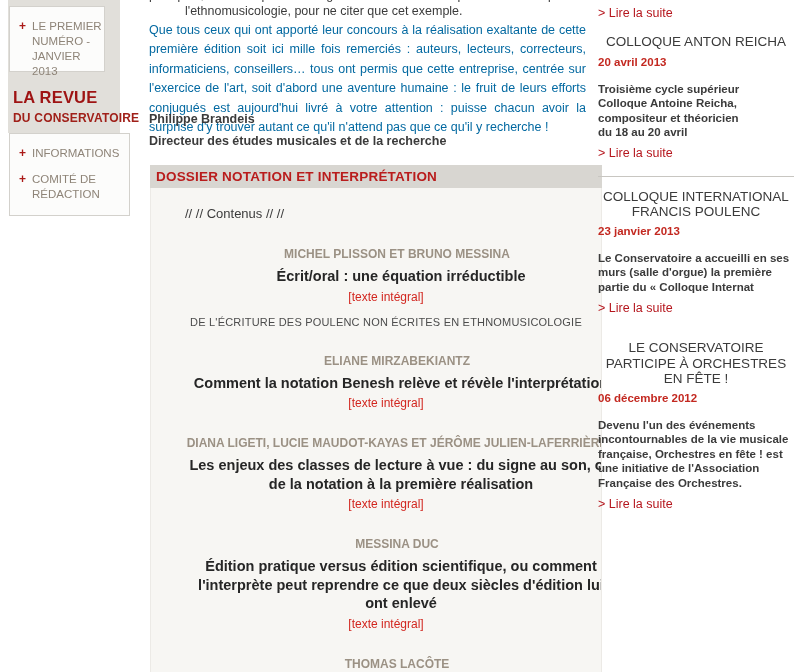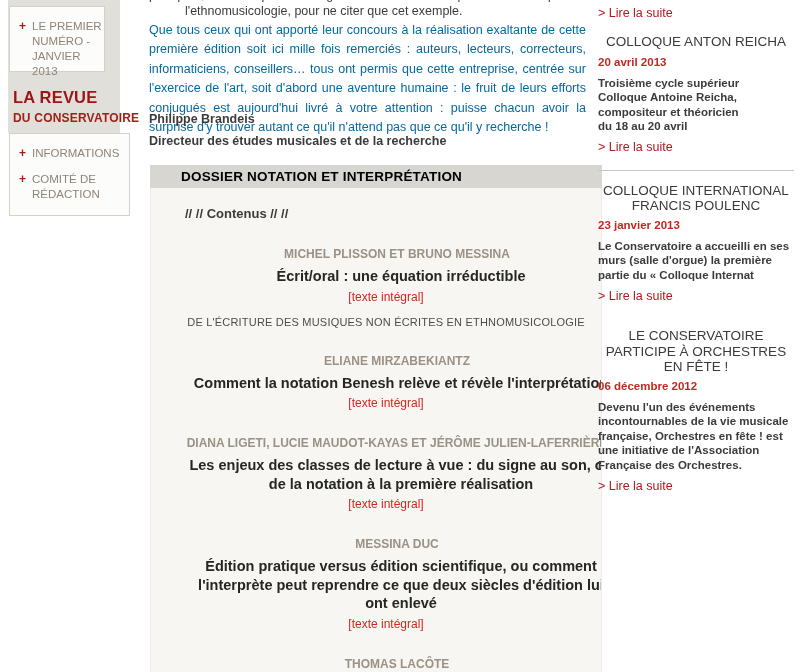--- a/index.html
+++ b/index.html
@@ -24,39 +24,39 @@
   .brand-2 { font-size:12px; font-weight:bold; color:#a02019; margin-top:4px; letter-spacing:.2px; }
 
   
   #main { position:absolute; left:148px; top:0; width:454px; }
   .clip-line { position:absolute; top:-13px; left:1px; width:437px; font-size:12.5px; line-height:17px; color:#3b3b3b; white-space:nowrap; overflow:hidden; }
   .intro-1 { position:absolute; top:2px; left:1px; width:437px; font-size:12.5px; line-height:19px; color:#3b3b3b;margin-left:36px; }
   .intro-2 { position:absolute; top:21px; left:1px; width:437px; font-size:12.5px; line-height:19.4px; color:#0369a1; text-align:justify; }
   .author-name { position:absolute; top:112px; left:1px; font-size:12.5px; font-weight:bold; color:#3b3b3b; }
   .author-role { position:absolute; top:134px; left:1px; font-size:12.5px; font-weight:bold; color:#3b3b3b; }
   .dossier { position:absolute; top:165px; left:2px; width:452px; height:23px; box-sizing:border-box;
-             background:#d8d6d1; color:#000000; font-weight:bold; font-size:13.5px; line-height:23px;
-             padding-left:31px; letter-spacing:.2px; }
+             background:#d8d6d1; color:#b91c1c; font-weight:bold; font-size:13.5px; line-height:23px;
+             padding-left:6px; letter-spacing:.2px; }
   .panel { position:absolute; top:188px; left:2px; width:452px; height:486px; box-sizing:border-box;
            background:#f7f6f3; border-left:1px solid #eceae6; border-right:1px solid #eceae6;
            padding:16px 14px 0 34px; overflow:hidden; }
-  .contents-label { font-weight:bold; font-size:13px; color:#3b3b3b; margin-top:2px; }
+  .contents-label { font-weight:normal; font-size:13px; color:#3b3b3b; margin-top:2px; }
   .article { margin-top:26px;text-align:center; }
   .article-authors { font-weight:bold; font-size:12px; color:#9b9184; line-height:15px; width:424px; }
   .article-title { font-weight:bold; font-size:14.5px; color:#262626; line-height:18.5px; margin-top:5px; width:432px; cursor:pointer; }
   .texte-link { font-size:12px; color:#d2261f; margin-top:4px; cursor:pointer; }
   .article-subtitle { font-size:11px; color:#4c4c4c; margin-top:12px; letter-spacing:.2px; }
 
   
   #right { position:absolute; left:598px; top:0; width:196px; }
   .rm { color:#b5161d; font-size:12.5px; line-height:16px; cursor:pointer; }
   .rm-top { margin-top:5px; }
   .ev-title { font-size:13.5px; color:#3b3b3b; line-height:15.5px; cursor:pointer;text-align:center; }
   .ev-date { font-size:11.5px; font-weight:bold; color:#c32820; margin-top:6px; }
-  .ev-body { font-size:11.5px; font-weight:bold; color:#3b3b3b; line-height:14.5px; margin-top:8px; }
+  .ev-body { font-size:11.5px; font-weight:bold; color:#3b3b3b; line-height:14.5px; margin-top:14px; }
   .sb-divider { border-top:1px solid #c8c6c1; margin-top:15px; }
   .actualites { font-size:15px; font-weight:bold; color:#c41312; margin-top:15px; letter-spacing:.3px; }
   .mt13 { margin-top:13px; } .mt12 { margin-top:12px; } .mt5 { margin-top:5px; }
   .mt6 { margin-top:6px; } .mt24 { margin-top:24px; }
 </style>
 </head>
 <body>
 
 <div class="left-gray"></div>
 
@@ -92,21 +92,21 @@
 
   <div class="dossier">DOSSIER NOTATION ET INTERPRÉTATION</div>
 
   <div class="panel">
     <div class="contents-label">// // Contenus // //</div>
 
     <div class="article">
       <div class="article-authors">MICHEL PLISSON ET BRUNO MESSINA</div>
       <div class="article-title">Écrit/oral : une équation irréductible</div>
       <div class="texte-link">[texte intégral]</div>
-      <div class="article-subtitle">DE L'ÉCRITURE DES MUSIQUES NON ÉCRITES EN ETHNOMUSICOLOGIE</div>
+      <div class="article-subtitle">DE L'ÉCRITURE DES POULENC NON ÉCRITES EN ETHNOMUSICOLOGIE</div>
     </div>
 
     <div class="article">
       <div class="article-authors">ELIANE MIRZABEKIANTZ</div>
       <div class="article-title">Comment la notation Benesh relève et révèle l'interprétation</div>
       <div class="texte-link">[texte intégral]</div>
     </div>
 
     <div class="article">
       <div class="article-authors">DIANA LIGETI, LUCIE MAUDOT-KAYAS ET JÉRÔME JULIEN-LAFERRIÈRE</div>

